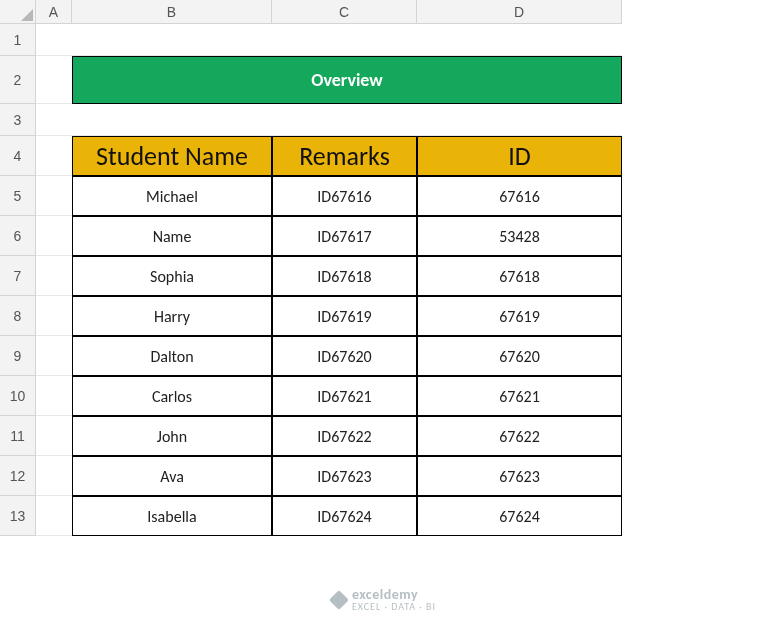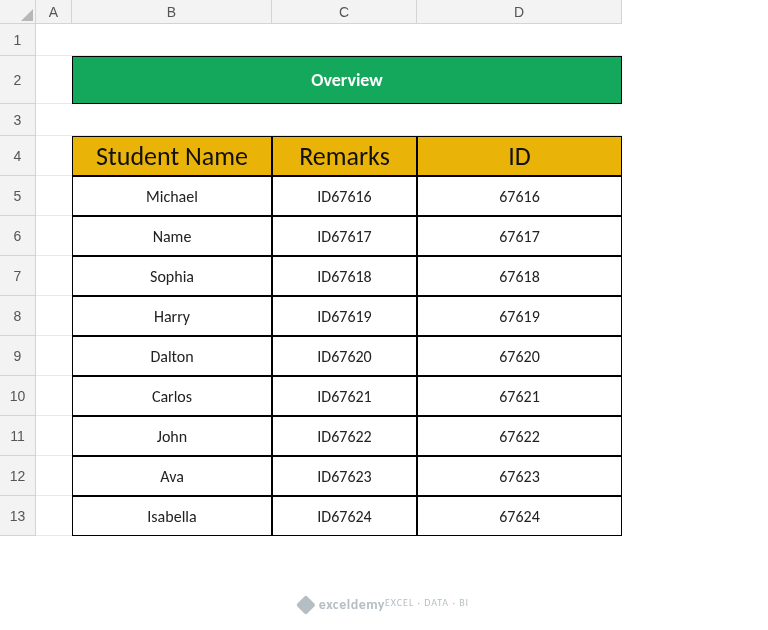--- a/index.html
+++ b/index.html
@@ -106,21 +106,21 @@
     opacity: 0.55;
     color: #7a8b93;
   }
   .watermark .diamond {
     width: 14px; height: 14px;
     transform: rotate(45deg);
     background: #7a8b93;
     border-radius: 2px;
   }
   .watermark .wtext {
-    display: flex; flex-direction: row; line-height: 1;
+    display: flex; flex-direction: column; line-height: 1;
   }
   .watermark .wtop { font-size: 14px; font-weight: 600; letter-spacing: 0.5px; }
   .watermark .wbot { font-size: 10px; letter-spacing: 1px; }
 </style>
 </head>
 <body>
 
 <div class="sheet">
 
   <div class="corner"></div>
@@ -154,21 +154,21 @@
   <div class="row-header">5</div>
   <div class="cell"></div>
   <div class="td">Michael</div>
   <div class="td">ID67616</div>
   <div class="td">67616</div>
 
   <div class="row-header">6</div>
   <div class="cell"></div>
   <div class="td">Name</div>
   <div class="td">ID67617</div>
-  <div class="td">67617</div>
+  <div class="td">53428</div>
 
   <div class="row-header">7</div>
   <div class="cell"></div>
   <div class="td">Sophia</div>
   <div class="td">ID67618</div>
   <div class="td">67618</div>
 
   <div class="row-header">8</div>
   <div class="cell"></div>
   <div class="td">Harry</div>

